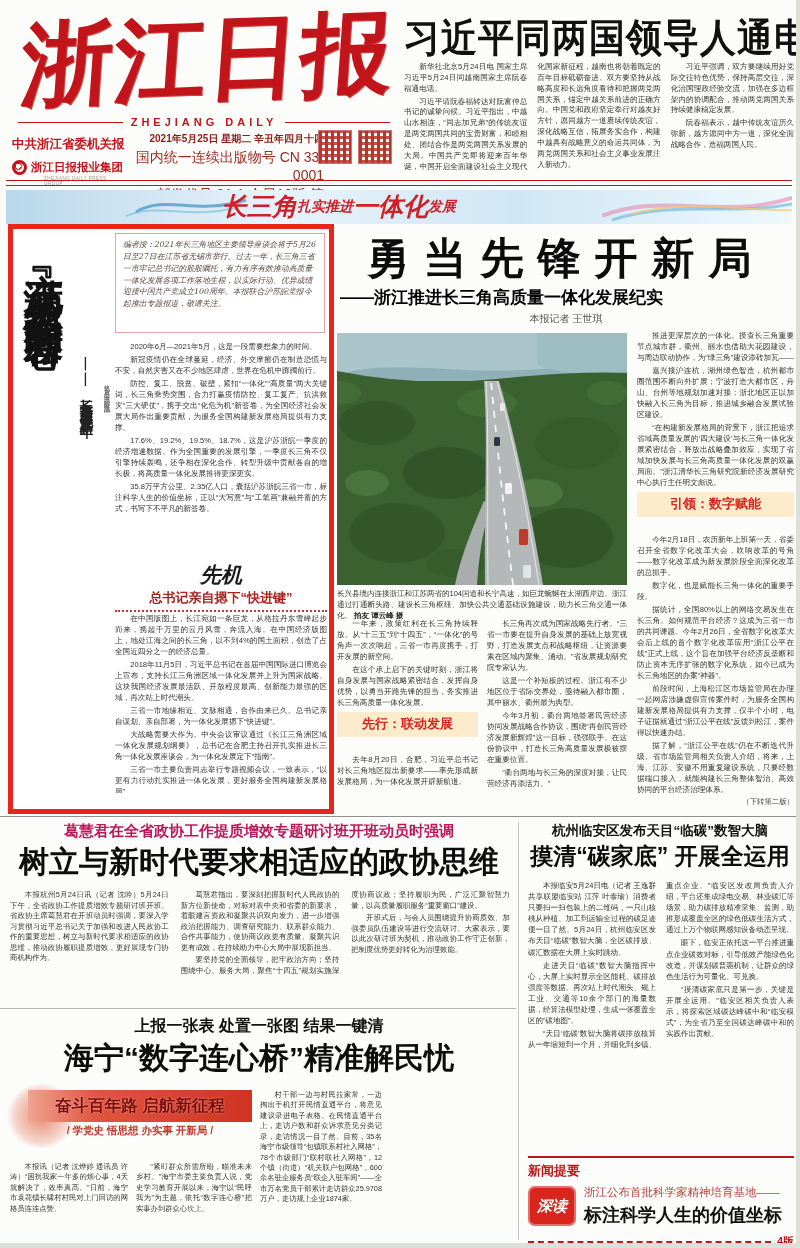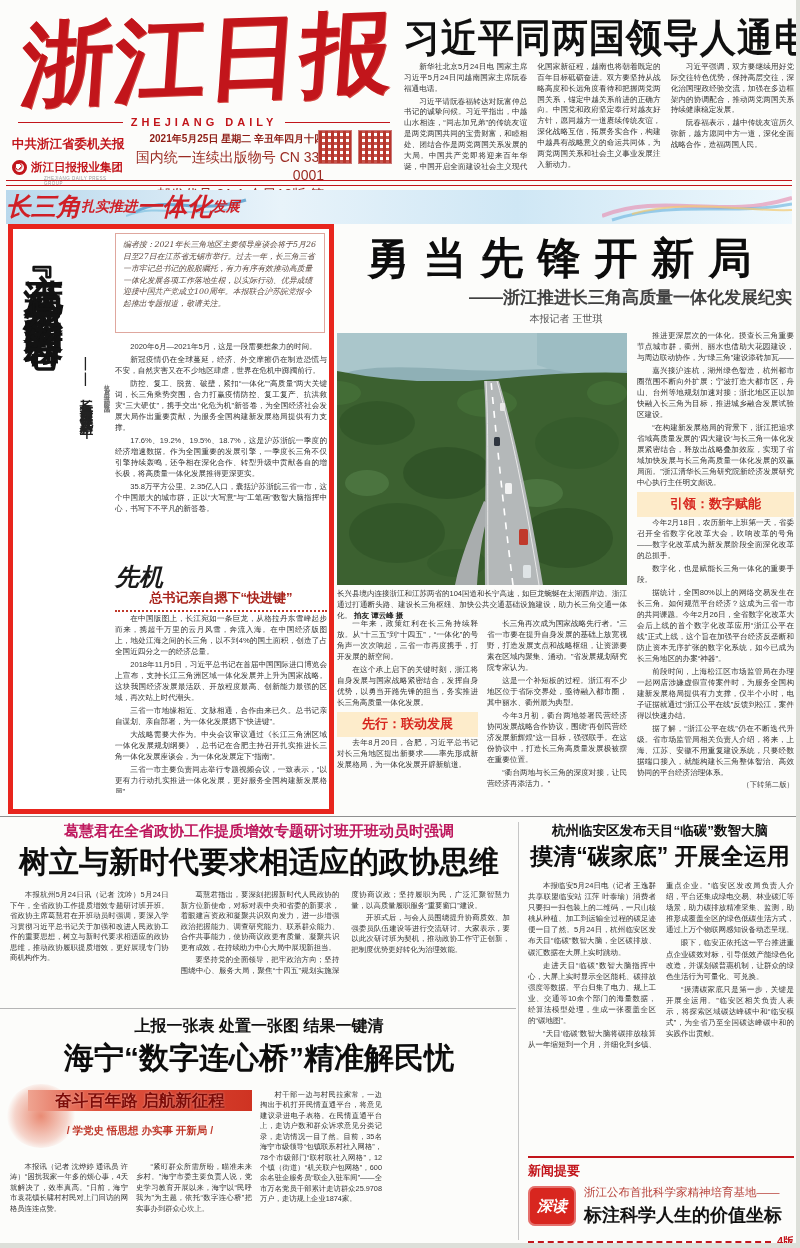--- a/index.html
+++ b/index.html
@@ -34,63 +34,63 @@
 
   
   .tr-headline { left:404px; top:12px; width:390px; font-size:36px; font-weight:900; color:#101010;
     letter-spacing:1px; transform:scaleY(1.08); transform-origin:top left; white-space:nowrap; }
   .tr-body { left:404px; top:62px; width:390px; height:116px; column-count:3; column-gap:10px;
     font-size:7.6px; line-height:1.43; color:#333; overflow:hidden; }
 
   
   .banner { left:6px; top:190px; width:786px; height:34px; overflow:hidden;
     background:linear-gradient(90deg,#b9d8ec,#e8f3fa 35%,#cfe7f5 65%,#eef8fd); }
-  .banner-line { position:absolute; left:0; right:120px; top:0; height:34px; 
+  .banner-line { position:absolute; left:0; right:120px; top:0; height:34px; text-align:center;
     color:#d01f26; font-style:italic; white-space:nowrap; }
   .banner-line .b1 { font-size:25px; font-weight:900; vertical-align:middle; }
   .banner-line .b2 { font-size:14px; font-weight:800; vertical-align:middle; }
 
   
   .redbox { left:8px; top:224px; width:326px; height:590px; border:5px solid #e8251d; background:#fff; }
   .v-headline { left:2px; top:12px; height:556px; width:58px; writing-mode:vertical-rl;
     font-size:40px; font-weight:900; color:#121212; letter-spacing:6px; line-height:58px; }
   .v-sub { left:62px; top:128px; height:420px; width:20px; writing-mode:vertical-rl;
     font-size:13.5px; font-weight:700; color:#222; letter-spacing:2px; }
   .v-byline { left:86px; top:150px; height:300px; width:12px; writing-mode:vertical-rl;
     font-size:6.5px; color:#666; letter-spacing:1px; }
   .ed-note { left:102px; top:4px; width:210px; height:100px; border:1px solid #dfa79e; padding:5px 7px;
     font-family:"DejaVu Serif", serif; font-style:italic; font-size:7.9px; line-height:1.5;
     color:#5c4a41; overflow:hidden; }
   .corner { position:absolute; width:10px; height:10px; }
   .corner.tl { left:-2px; top:-2px; border-left:2px solid #e8251d; border-top:2px solid #e8251d; }
   .corner.br { right:-2px; bottom:-2px; border-right:2px solid #e8251d; border-bottom:2px solid #e8251d; }
   .lb-body1 { left:102px; top:112px; width:212px; height:216px; font-size:7.6px; line-height:1.45;
     color:#333; overflow:hidden; }
-  .lb-callig { left:102px; top:332px; width:212px; text-align:left; font-family:Liberation Serif, serif;
-    font-style:italic; font-weight:bold; font-size:24px; color:#1a1a1a; }
+  .lb-callig { left:102px; top:332px; width:212px; text-align:center; font-family:Liberation Serif, serif;
+    font-style:italic; font-weight:bold; font-size:21px; color:#1a1a1a; }
   .lb-subhead { left:102px; top:360px; width:212px; text-align:center; color:#a8241c; font-weight:800;
     font-size:13px; padding-bottom:3px; border-bottom:2px dotted #c0392b; }
   .lb-body2 { left:102px; top:384px; width:212px; height:180px; font-size:7.6px; line-height:1.45;
     color:#333; overflow:hidden; }
   .jump { text-align:right; font-size:7.4px; color:#444; }
 
   
   .main-headline { left:340px; top:230px; width:452px; text-align:center; font-size:43px; font-weight:900;
     color:#0c0c0c; letter-spacing:14px; white-space:nowrap; }
-  .main-sub { left:340px; top:286px; width:452px; text-align:right; font-size:17px; font-weight:700; color:#404040; }
+  .main-sub { left:340px; top:286px; width:452px; text-align:left; font-size:17px; font-weight:700; color:#000000; }
   .main-byline { left:340px; top:312px; width:452px; text-align:center; font-size:10px; color:#555; }
   .photo { left:337px; top:333px; width:290px; height:252px; overflow:hidden; background:#3c6130; }
   .caption { left:337px; top:589px; width:290px; font-size:7.5px; line-height:1.45; color:#333; }
   .caption .credit { font-weight:bold; color:#222; white-space:nowrap; }
   .ccol { font-size:7.6px; line-height:1.45; color:#333; overflow:hidden; }
   .colL { left:337px; top:618px; width:141px; height:194px; }
   .colR { left:487px; top:618px; width:140px; height:194px; }
   .colRight { left:637px; top:330px; width:157px; height:484px; }
   .subhead-box { background:#fdeccb; color:#d7261f; font-weight:800; font-size:13px; text-align:center;
-    padding:3px 0; margin:4px 0 0 0; }
+    padding:3px 0; margin:4px 0 17px 0; }
 
   
   .hline-main { left:0; top:816px; width:796px; height:1px; background:#8f8f8f; }
   .hline-pol { left:0; top:1008px; width:516px; height:1px; background:#b5b5b5; }
   .vline { left:518px; top:822px; width:1px; height:418px; background:#c6c6c6; }
 
   
   .pol-kicker { left:8px; top:822px; width:502px; text-align:center; font-size:15px; font-weight:700; color:#be185d; }
   .pol-headline { left:8px; top:842px; width:502px; text-align:center; font-size:30px; font-weight:900; color:#0d0d0d; }
   .pol-body { left:10px; top:890px; width:500px; height:114px; column-count:3; column-gap:12px;
@@ -99,21 +99,21 @@
   
   .car-kicker { left:526px; top:822px; width:268px; text-align:center; font-size:13.5px; font-weight:700; color:#111; }
   .car-headline { left:524px; top:841px; width:272px; text-align:center; font-size:23px; font-weight:900; color:#0d0d0d; white-space:nowrap; }
   .car-body { left:528px; top:880px; width:266px; height:274px; column-count:2; column-gap:10px;
     font-size:7.5px; line-height:1.48; color:#333; overflow:hidden; }
 
   
   .hn-kicker { left:8px; top:1016px; width:502px; text-align:center; font-size:16px; font-weight:700; color:#111; }
   .hn-headline { left:8px; top:1038px; width:502px; text-align:center; font-size:30px; font-weight:900; color:#0d0d0d; }
   .hn-banner { left:10px; top:1086px; width:242px; height:70px; }
-  .hn-ribbon { position:absolute; left:18px; top:4px; right:0; height:21px; border-radius:0;
+  .hn-ribbon { position:absolute; left:18px; top:4px; right:0; height:32px; border-radius:0;
     background:linear-gradient(90deg,#efa491,#e05540 30%,#cf3322); display:flex; align-items:center;
     justify-content:center; font-size:16.5px; font-weight:900; color:#7e0b07;
     text-shadow:0 0 2px rgba(255,255,255,.55); white-space:nowrap; }
   .hn-blob { position:absolute; left:-4px; top:-2px; width:70px; height:64px; border-radius:50%;
     background:radial-gradient(circle,#e98b74 0%,rgba(233,139,116,.35) 55%,transparent 72%); }
   .hn-sub { position:absolute; left:18px; top:38px; right:0; text-align:center; color:#c0392b;
     font-weight:700; font-size:10.5px; }
   .hn-col { font-size:7.3px; line-height:1.43; color:#333; overflow:hidden; }
   .hn-a { left:10px; top:1162px; width:118px; height:80px; }
   .hn-b { left:136px; top:1162px; width:116px; height:80px; }
@@ -191,21 +191,21 @@
     <div class="abs ed-note">
       <span class="corner tl"></span>
       <span class="corner br"></span>
       <span>编者按：2021年长三角地区主要领导座谈会将于5月26日至27日在江苏省无锡市举行。过去一年，长三角三省一市牢记总书记的殷殷嘱托，有力有序有效推动高质量一体化发展各项工作落地生根，以实际行动、优异成绩迎接中国共产党成立100周年。本报联合沪苏皖党报今起推出专题报道，敬请关注。</span>
     </div>
     <div class="abs lb-body1 ccol">
         <p>2020年6月—2021年5月，这是一段需要想象力的时间。</p>
         <p>新冠疫情仍在全球蔓延，经济、外交摩擦仍在制造恐慌与不安，自然灾害又在不少地区肆虐，世界在危机中踯躅前行。</p>
         <p>防控、复工、脱贫、破壁，紧扣“一体化”“高质量”两大关键词，长三角乘势突围，合力打赢疫情防控、复工复产、抗洪救灾“三大硬仗”，携手交出“化危为机”新答卷，为全国经济社会发展大局作出重要贡献，为服务全国构建新发展格局提供有力支撑。</p>
         <p>17.6%、19.2%、19.5%、18.7%，这是沪苏浙皖一季度的经济增速数据。作为全国重要的发展引擎，一季度长三角不仅引擎持续轰鸣，还争相在深化合作、转型升级中贡献各自的增长极，将高质量一体化发展推得更深更实。</p>
-        <p>35.8万平方公里、2.35亿人口，囊括沪苏浙皖三省一市，这个中国最大的城市群，正以“大写意”与“工笔画”数智大脑指挥中心，书写下不平凡的新答卷。</p>
+        <p>35.8万平方公里、2.35亿人口，囊括沪苏浙皖三省一市，标注科学人生的价值坐标，正以“大写意”与“工笔画”兼融并蓄的方式，书写下不平凡的新答卷。</p>
       </div>
     <div class="abs lb-callig">先机</div>
     <div class="abs lb-subhead">总书记亲自摁下“快进键”</div>
     <div class="abs lb-body2 ccol">
       <div>
           <p>在中国版图上，长江宛如一条巨龙，从格拉丹东雪峰起步而来，携超千万里的云月风雪，奔流入海。在中国经济版图上，地处江海之间的长三角，以不到4%的国土面积，创造了占全国近四分之一的经济总量。</p>
           <p>2018年11月5日，习近平总书记在首届中国国际进口博览会上宣布，支持长江三角洲区域一体化发展并上升为国家战略。这块我国经济发展最活跃、开放程度最高、创新能力最强的区域，再次站上时代潮头。</p>
           <p>三省一市地缘相近、文脉相通，合作由来已久。总书记亲自谋划、亲自部署，为一体化发展摁下“快进键”。</p>
           <p>大战略需要大作为。中央会议审议通过《长江三角洲区域一体化发展规划纲要》，总书记在合肥主持召开扎实推进长三角一体化发展座谈会，为一体化发展定下“指南”。</p>
           <p>三省一市主要负责同志举行专题视频会议，一致表示，“以更有力行动扎实推进一体化发展，更好服务全国构建新发展格局”。</p>
@@ -297,21 +297,21 @@
       <p>本报杭州5月24日讯（记者 沈吟）5月24日下午，全省政协工作提质增效专题研讨班开班。省政协主席葛慧君在开班动员时强调，要深入学习贯彻习近平总书记关于加强和改进人民政协工作的重要思想，树立与新时代要求相适应的政协思维，推动政协履职提质增效，更好展现专门协商机构作为。</p>
       <p>葛慧君指出，要深刻把握新时代人民政协的新方位新使命，对标对表中央和省委的新要求，着眼建言资政和凝聚共识双向发力，进一步增强政治把握能力、调查研究能力、联系群众能力、合作共事能力，使协商议政更有质量、凝聚共识更有成效，在持续助力中心大局中展现新担当。</p>
       <p>要坚持党的全面领导，把牢政治方向；坚持围绕中心、服务大局，聚焦“十四五”规划实施深度协商议政；坚持履职为民，广泛汇聚智慧力量，以高质量履职服务“重要窗口”建设。</p>
       <p>开班式后，与会人员围绕提升协商质效、加强委员队伍建设等进行交流研讨。大家表示，要以此次研讨班为契机，推动政协工作守正创新，把制度优势更好转化为治理效能。</p>
     </div>
 
   <div class="abs car-kicker">杭州临安区发布天目“临碳”数智大脑</div>
   <div class="abs car-headline">摸清“碳家底” 开展全运用</div>
   <div class="abs car-body">
       <p>本报临安5月24日电（记者 王逸群 共享联盟临安站 江萍 叶泰瑜）消费者只要扫一扫包装上的二维码，一只山核桃从种植、加工到运输全过程的碳足迹便一目了然。5月24日，杭州临安区发布天目“临碳”数智大脑，全区碳排放、碳汇数据在大屏上实时跳动。</p>
-      <p>走进天目“临碳”数智大脑指挥中心，大屏上实时显示全区能耗、碳排放强度等数据。平台归集了电力、规上工业、交通等10余个部门的海量数据，经算法模型处理，生成一张覆盖全区的“碳地图”。</p>
+      <p>走进天目“临碳”数智大脑指挥中心，大屏上实时显示全区能耗、碳排放强度等数据。再次站上时代潮头、规上工业、交通等10余个部门的海量数据，经算法模型处理，生成一张覆盖全区的“碳地图”。</p>
       <p>“天目‘临碳’数智大脑将碳排放核算从一年缩短到一个月，并细化到乡镇、重点企业。”临安区发改局负责人介绍，平台还集成绿电交易、林业碳汇等场景，助力碳排放精准采集、监测，助推形成覆盖全区的绿色低碳生活方式，通过上万个物联网感知设备动态呈现。</p>
       <p>眼下，临安正依托这一平台推进重点企业碳效对标，引导低效产能绿色化改造，并谋划碳普惠机制，让群众的绿色生活行为可量化、可兑换。</p>
       <p>“摸清碳家底只是第一步，关键是开展全运用。”临安区相关负责人表示，将探索区域碳达峰碳中和“临安模式”，为全省乃至全国碳达峰碳中和的实践作出贡献。</p>
     </div>
 
   <div class="abs hn-kicker">上报一张表 处置一张图 结果一键清</div>
   <div class="abs hn-headline">海宁“数字连心桥”精准解民忧</div>
   <div class="abs hn-banner">
     <span class="hn-blob"></span>
     <div class="hn-ribbon">奋斗百年路 启航新征程</div>

